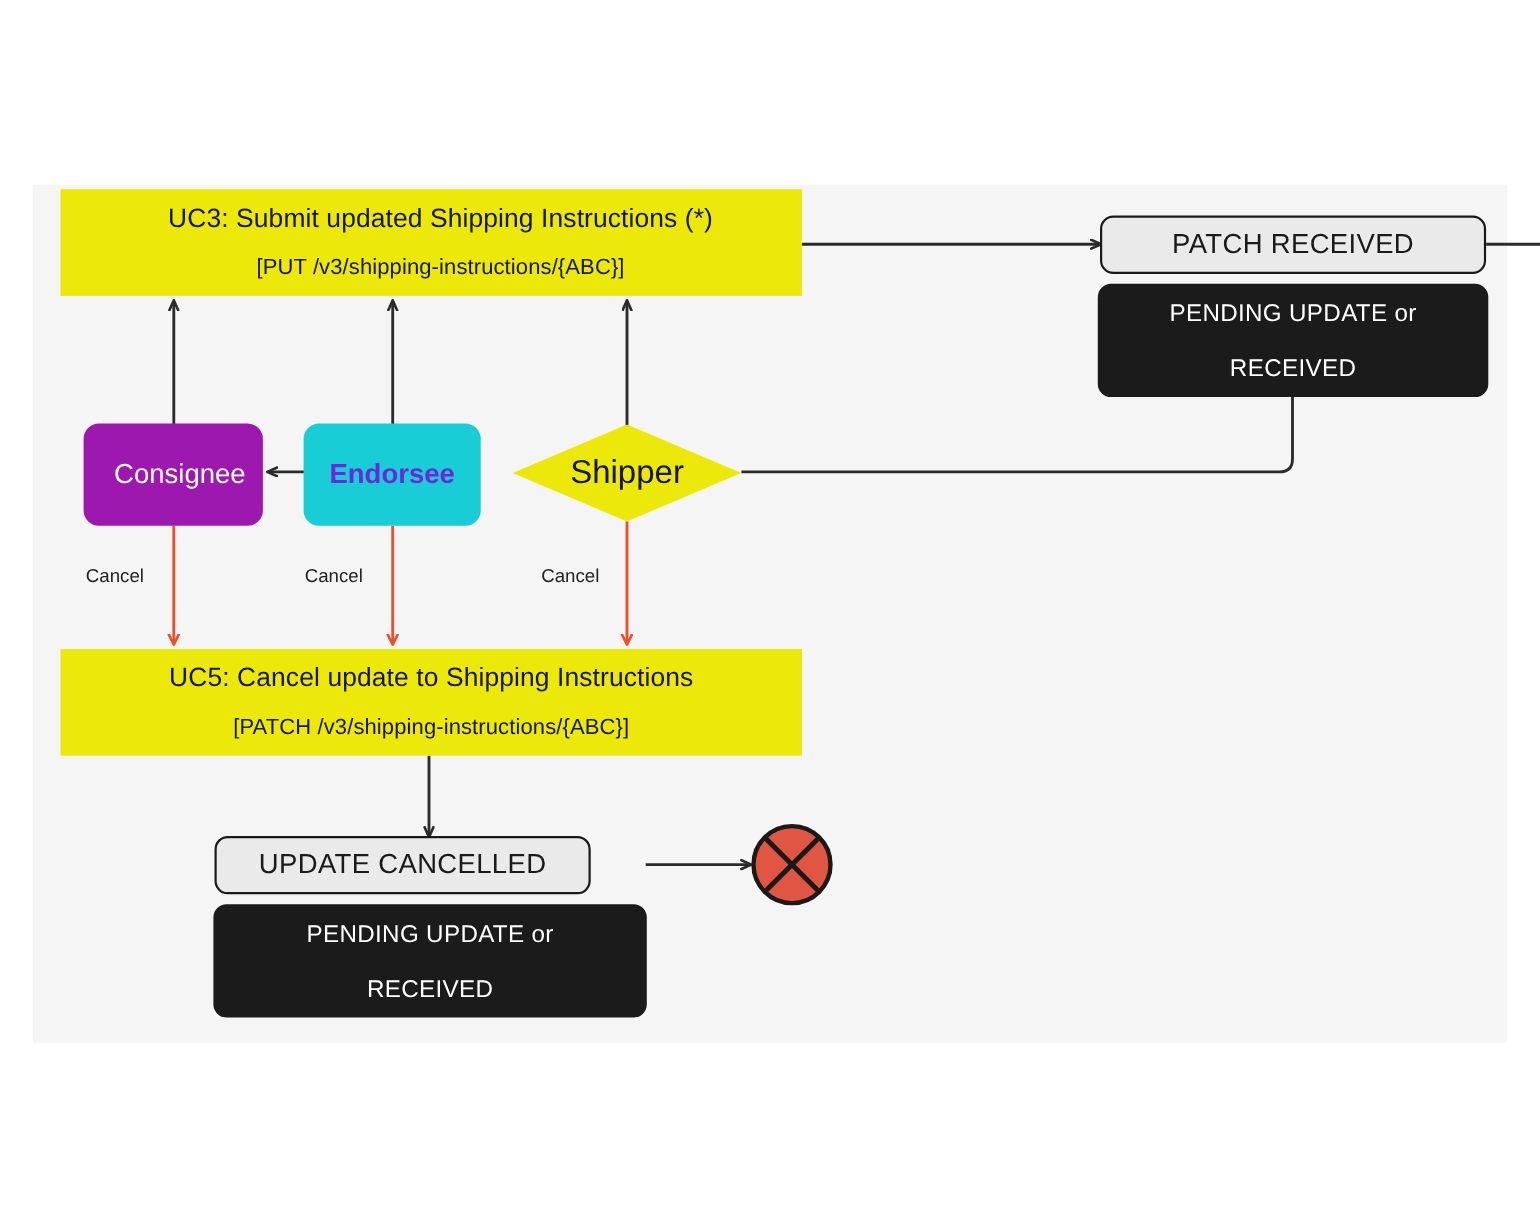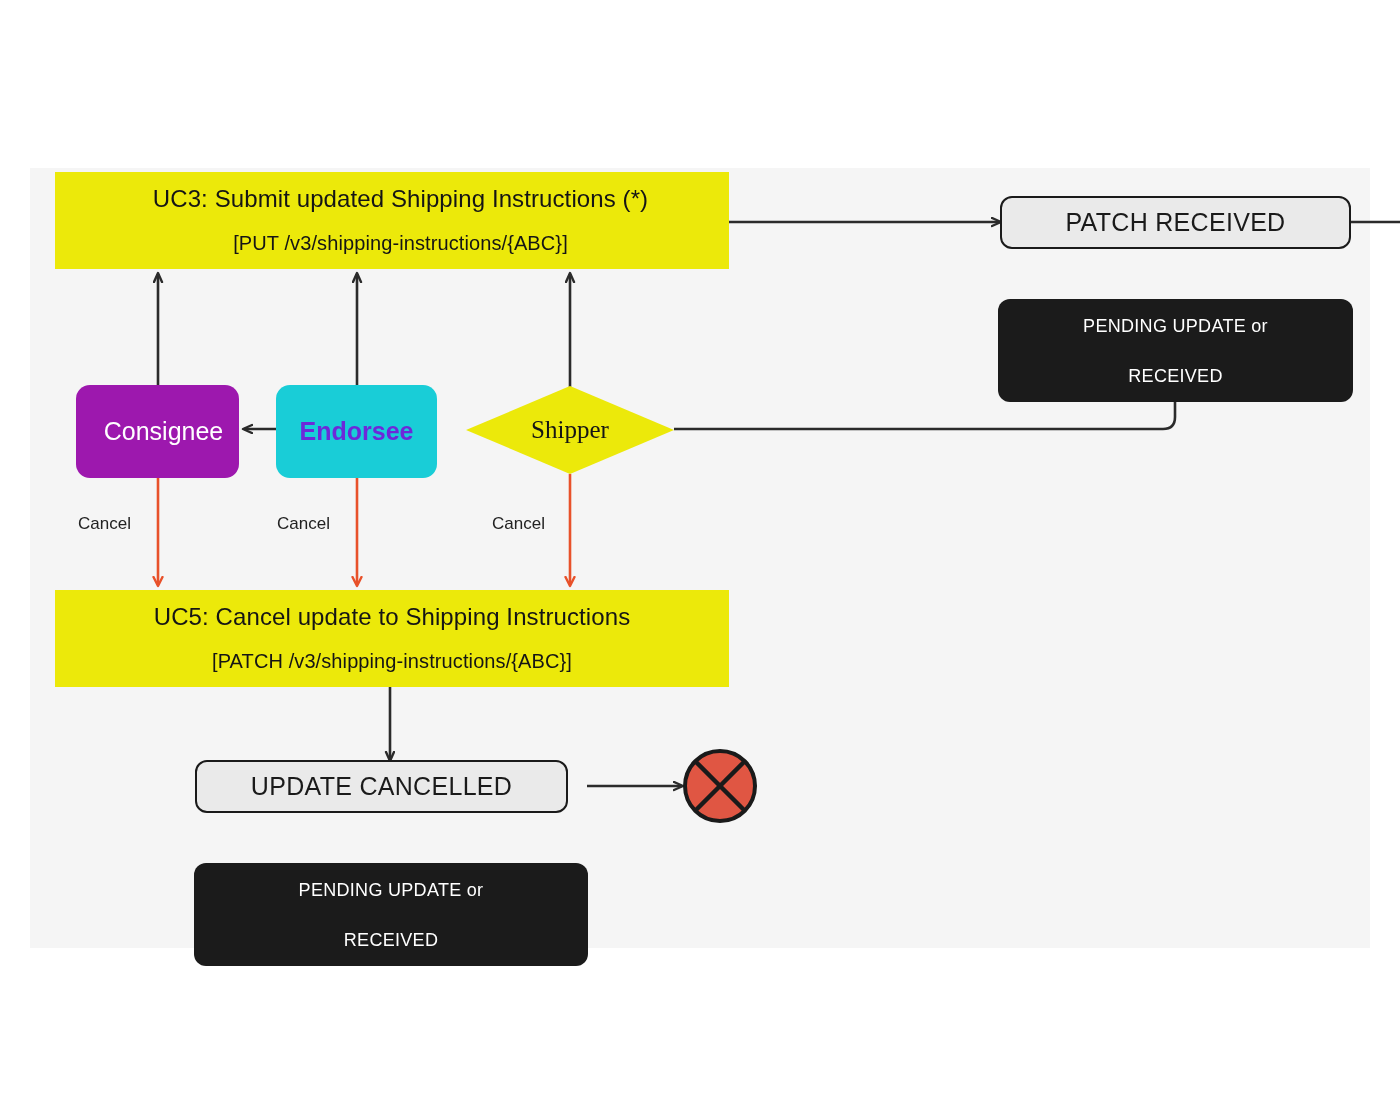--- a/index.html
+++ b/index.html
@@ -80,41 +80,39 @@
     height: 100%;
   }
   .diamond-label {
     position: absolute;
     left: 0; top: 0;
     width: 100%;
     height: 100%;
     display: flex;
     align-items: center;
     justify-content: center;
-    font-size: 25px;
+    font-size: 30px;
     color: #151515;
-    font-family: Liberation Serif, serif;
   }
   
   .state-light {
     background: #eaeaea;
     border: 2.5px solid #1a1a1a;
     border-radius: 12px;
     color: #1a1a1a;
     font-size: 25px;
     letter-spacing: 0.3px;
   }
   .state-dark {
     background: #1b1b1b;
     border-radius: 12px;
     color: #ffffff;
-    font-size: 18px;
+    font-size: 22px;
     line-height: 50px;
     letter-spacing: 0.3px;
-    margin-top: 41px;
   }
   
   .edge-label {
     position: absolute;
     font-size: 17px;
     color: #222222;
     white-space: nowrap;
   }
   
   .terminator {
@@ -216,21 +214,21 @@
 
   <div class="node state-light" style="left:1000px; top:196px; width:351px; height:53px;">
     <span>PATCH RECEIVED</span>
   </div>
 
   <div class="node state-dark" style="left:998px; top:258px; width:355px; height:103px;">
     <div>PENDING UPDATE or</div>
     <div>RECEIVED</div>
   </div>
 
-  <div class="node state-light" style="left:195px; top:760px; width:373px; height:53px;">
+  <div class="node state-light" style="left:195px; top:760px; width:342px; height:53px;">
     <span>UPDATE CANCELLED</span>
   </div>
 
   <div class="node state-dark" style="left:194px; top:822px; width:394px; height:103px;">
     <div>PENDING UPDATE or</div>
     <div>RECEIVED</div>
   </div>
 
   <div class="terminator" style="left:682px; top:748px; width:76px; height:76px;">
     <svg viewBox="0 0 76 76" width="76" height="76" xmlns="http://www.w3.org/2000/svg">

